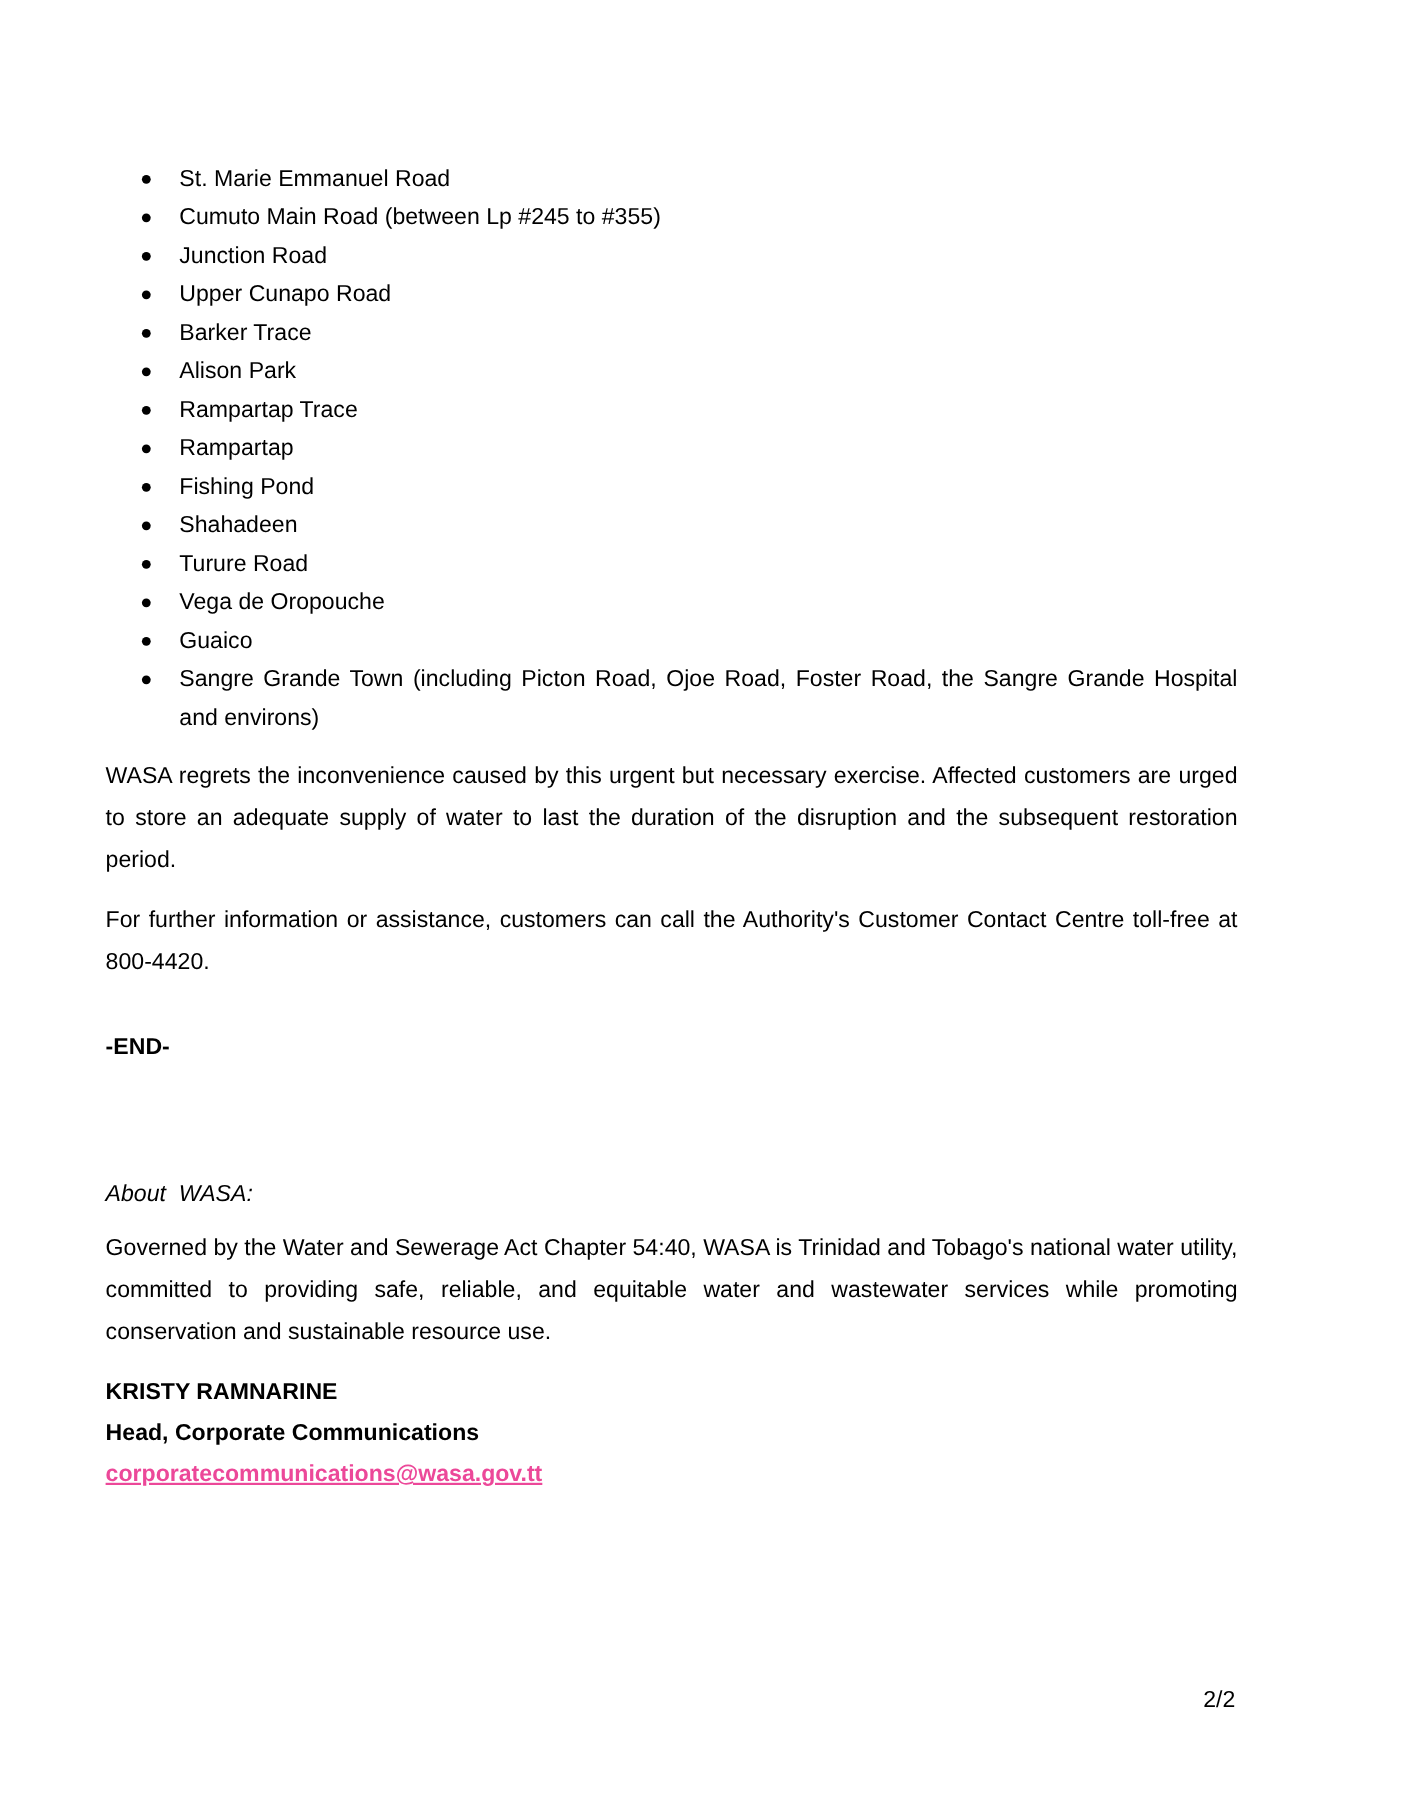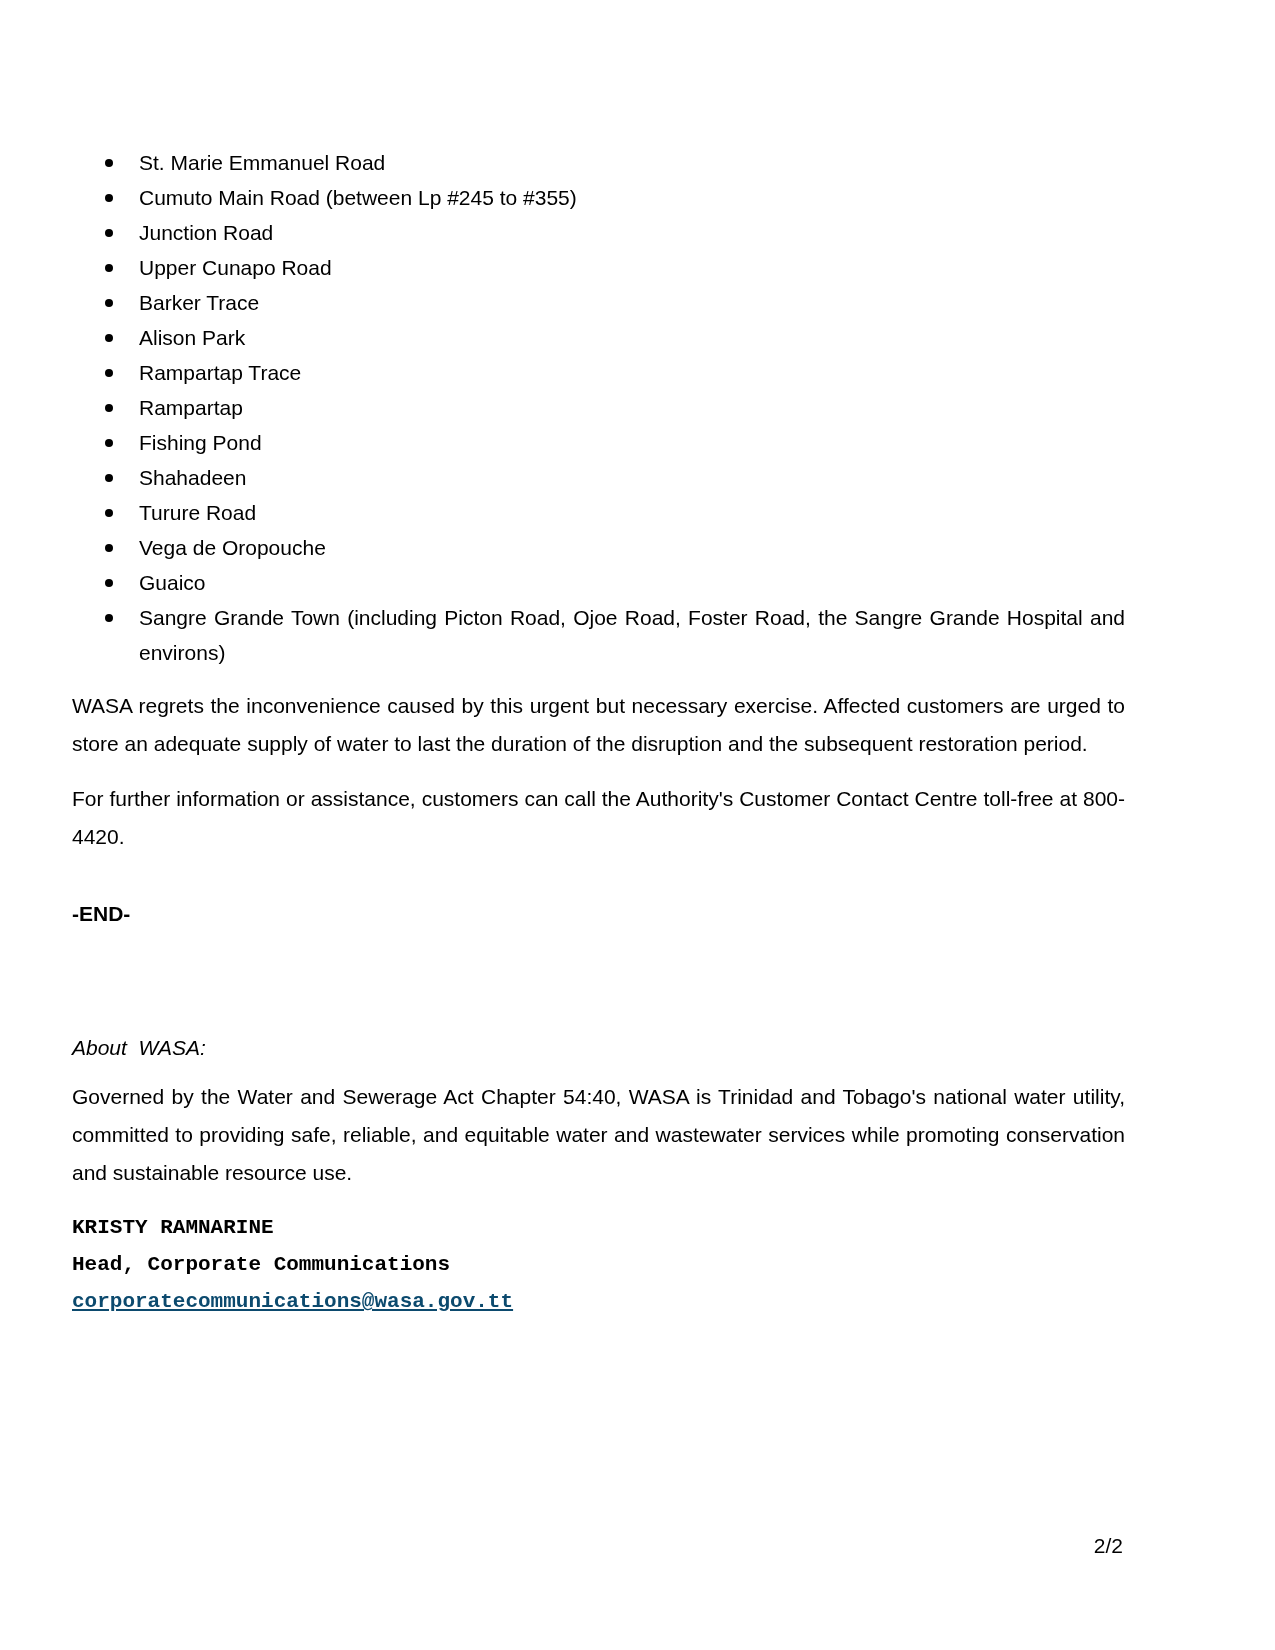--- a/index.html
+++ b/index.html
@@ -6,21 +6,21 @@
     margin: 0;
     padding: 0;
     background: #ffffff;
   }
   .page {
     position: relative;
     width: 1275px;
     height: 1650px;
     background: #ffffff;
     box-sizing: border-box;
-    padding: 145px 150px 0 72px;
+    padding: 145px 150px 0 96px;
     font-family: "Liberation Sans", sans-serif;
     font-size: 21px;
     color: #000000;
     overflow: hidden;
   }
   ul.road-list {
     list-style: none;
     margin: 0 0 17px 0;
     padding: 0;
   }
@@ -52,29 +52,28 @@
     font-weight: 700;
   }
   .about-heading {
     margin: 96px 0 11px 0;
     line-height: 38px;
     white-space: pre-wrap;
     font-style: italic;
   }
   .signature {
     margin-top: 10px;
-    font-family: Liberation Mono, monospace;
   }
   .signature p {
     margin: 0;
     line-height: 37px;
     font-weight: 700;
   }
   .sig-email a {
-    color: #0c4a6e;
+    color: #ec4899;
     text-decoration: underline;
     font-weight: 700;
     cursor: pointer;
   }
   .page-number {
     position: absolute;
     top: 1532px;
     right: 152px;
     line-height: 28px;
   }

